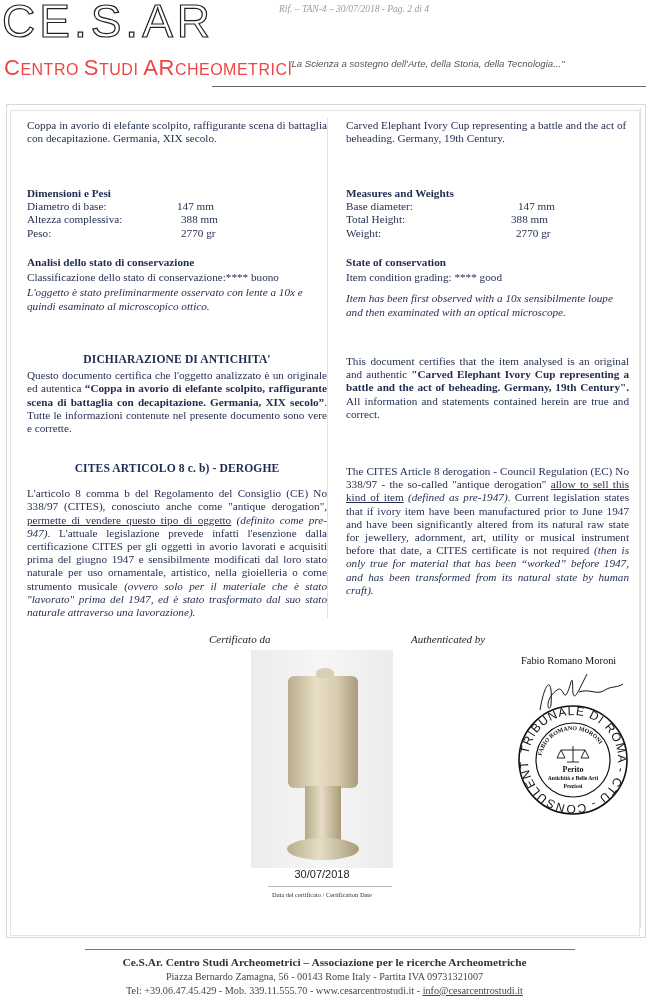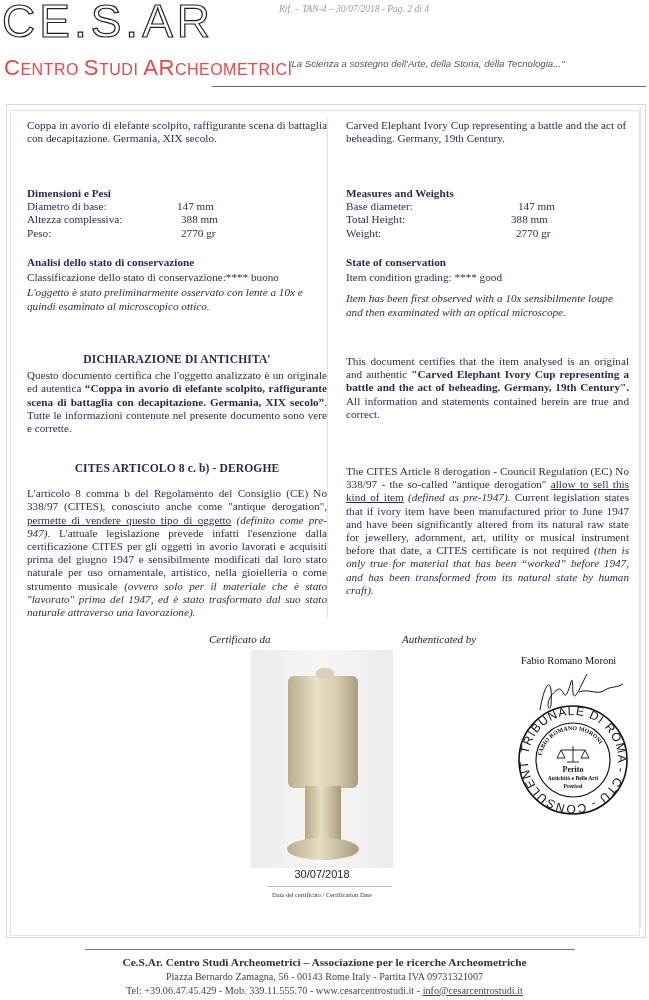--- a/index.html
+++ b/index.html
@@ -127,21 +127,21 @@
   <p class="it" style="margin-top:8px; text-align:left;">Item has been first observed with a 10x sensibilmente loupe and then examinated with an optical microscope.</p>
 </div>
 <div class="col right" style="top:353px;">
   <p style="margin-top:2px"><span>This document certifies that the item analysed is an original and authentic </span><b>"Carved Elephant Ivory Cup representing a battle and the act of beheading. Germany, 19th Century".</b><span> All information and statements contained herein are true and correct.</span></p>
 </div>
 <div class="col right" style="top:453px;">
   <p style="margin-top:12px"><span>The CITES Article 8 derogation - Council Regulation (EC) No 338/97 - the so-called "antique derogation" </span><span class="u">allow to sell this kind of item</span><span class="it"> (defined as pre-1947)</span><span>. Current legislation states that if ivory item have been manufactured prior to June 1947 and have been significantly altered from its natural raw state for jewellery, adornment, art, utility or musical instrument before that date, a CITES certificate is not required </span><span class="it">(then is only true for material that has been “worked” before 1947, and has been transformed from its natural state by human craft).</span></p>
 </div>
 
 <div class="small-it" style="left:209px; top:633px;">Certificato da</div>
-<div class="small-it" style="left:402px; top:633px;">Authenticated by</div>
+<div class="small-it" style="left:411px; top:633px;">Authenticated by</div>
 
 <div class="photo"></div>
 <div class="cup-body"></div>
 <div class="cup-lid"></div>
 <div class="cup-stem"></div>
 <div class="cup-base"></div>
 
 <div class="date">30/07/2018</div>
 <div class="date-rule"></div>
 <div class="date-cap">Data del certificato / Certification Date</div>

